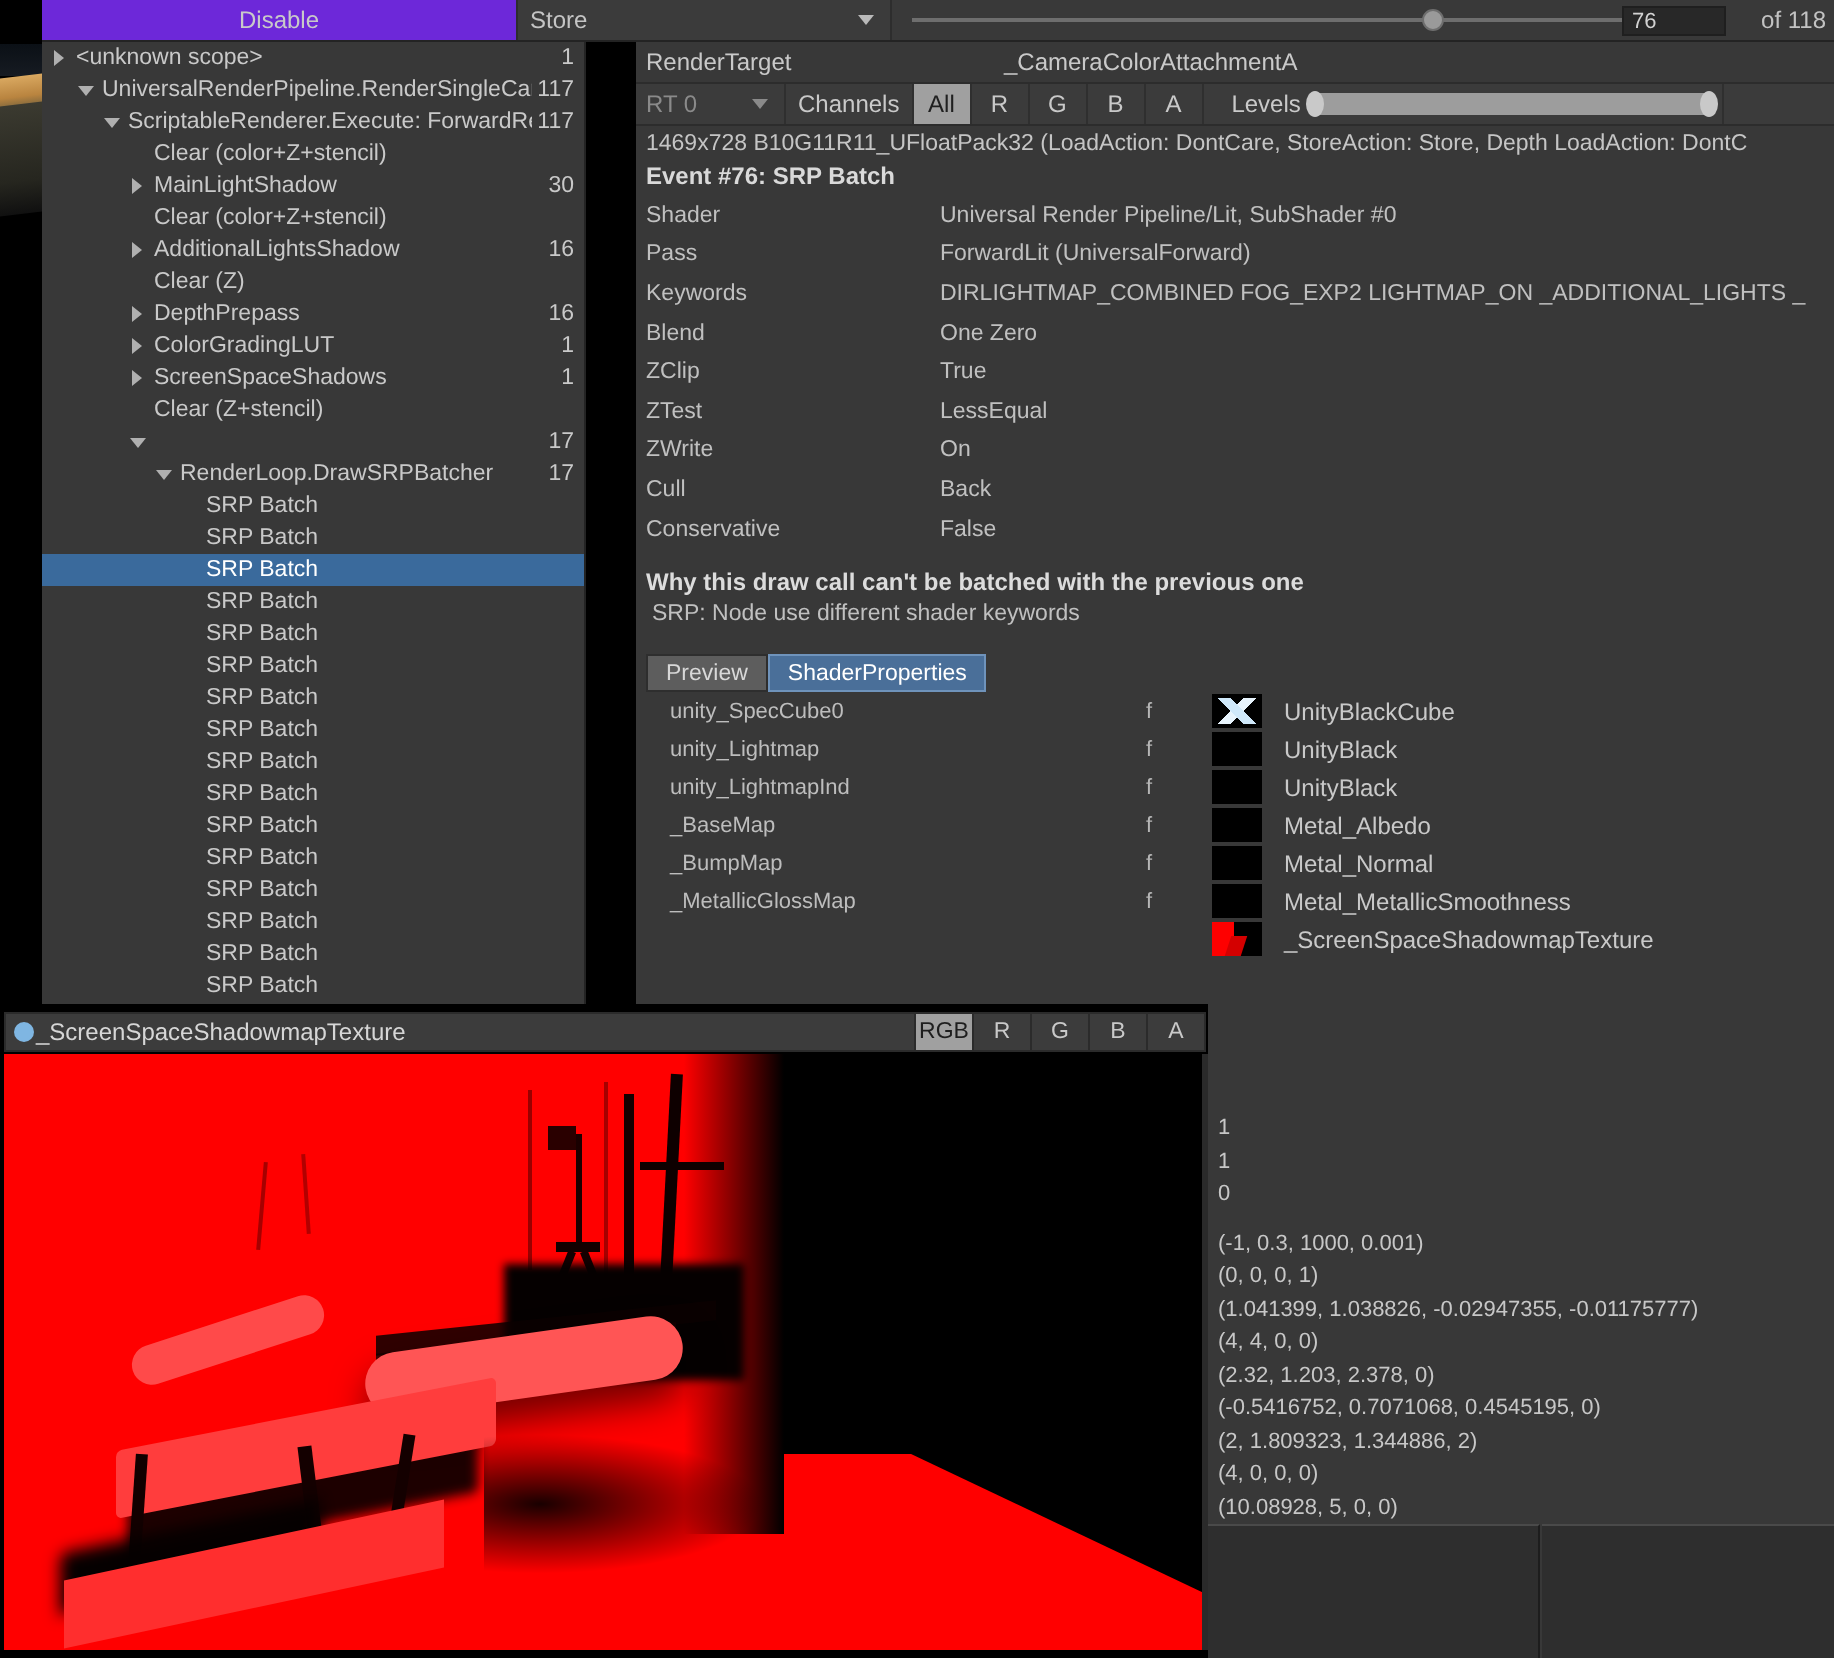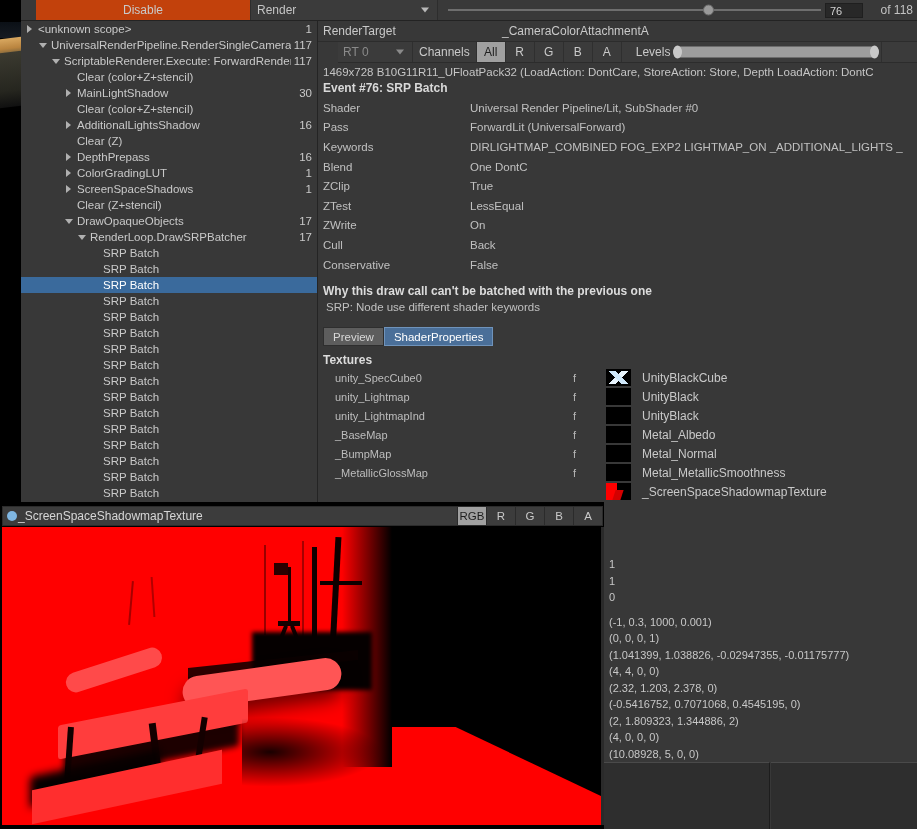--- a/index.html
+++ b/index.html
@@ -31,24 +31,23 @@
     transform: skewY(-7deg);
   }
 
   
   .toolbar {
     position:absolute; left:21px; top:0; width:896px; height:21px;
     background:#393939; border-bottom:1px solid #232323;
     display:flex; align-items:stretch;
   }
   .tb-btn {
-    width:215px; background:#c2410c; color:#c9c9c9; font-size:12px;
+    width:238px; background:#6d28d9; color:#c9c9c9; font-size:12px;
     display:flex; align-items:center; justify-content:center;
     border-right:1px solid #2d2d2d;
-    margin-left:15px;
   }
   .tb-dropdown {
     width:187px; background:#3b3b3b; color:#c4c4c4; font-size:12px;
     display:flex; align-items:center; padding-left:6px; position:relative;
     border-right:1px solid #2d2d2d;
   }
   .tb-dropdown .caret {
     position:absolute; right:8px; top:50%; transform:translateY(-50%);
     width:0;height:0;border-left:4px solid transparent;border-right:4px solid transparent;
     border-top:5px solid #b9b9b9;
@@ -59,32 +58,32 @@
   .tb-slider .track {
     position:absolute; left:10px; right:96px; top:50%; height:2px;
     background:#6e6e6e; transform:translateY(-50%);
   }
   .tb-slider .knob {
     position:absolute; left:265px; top:50%; width:11px; height:11px;
     border-radius:50%; background:#9a9a9a; transform:translateY(-50%);
     border:1px solid #6e6e6e;
   }
   .tb-field {
-    position:absolute; right:54px; top:3px; width:38px; height:15px;
+    position:absolute; right:54px; top:3px; width:52px; height:15px;
     background:#282828; border:1px solid #1f1f1f; color:#d2d2d2;
     font-size:11px; display:flex; align-items:center; padding-left:4px;
   }
   .tb-of {
     position:absolute; right:4px; top:50%; transform:translateY(-50%);
     color:#c2c2c2; font-size:12px;
   }
 
   
   .tree {
-    position:absolute; left:21px; top:21px; width:297px; height:481px;
+    position:absolute; left:21px; top:21px; width:272px; height:481px;
     background:#383838; overflow:hidden;
     border-right:1px solid #242424;
   }
   .row {
     position:relative; height:16px; line-height:16px;
     font-size:11.5px; color:#c9c9c9; white-space:nowrap;
     display:flex; align-items:center;
   }
   .row.sel { background:#3a6a9c; color:#ffffff; }
   .row .tw {
@@ -112,21 +111,20 @@
   .rt-head {
     height:21px; display:flex; align-items:center; font-size:12px;
     color:#c9c9c9; border-bottom:1px solid #2c2c2c; background:#383838;gap:34px;
   }
   .rt-head .k { width:150px; padding-left:5px; }
   .rt-head .v { color:#c9c9c9; }
 
   .chan-bar {
     height:21px; background:#3b3b3b; display:flex; align-items:stretch;
     border-bottom:1px solid #2c2c2c;
-    margin-left:20px;
   }
   .chan-bar .rt0 {
     width:75px; color:#8a8a8a; font-size:12px; display:flex; align-items:center;
     padding-left:5px; position:relative; border-right:1px solid #2f2f2f;
   }
   .chan-bar .rt0 .caret {
     position:absolute; right:8px; top:50%; transform:translateY(-50%);
     width:0;height:0;border-left:4px solid transparent;border-right:4px solid transparent;
     border-top:5px solid #8a8a8a;
   }
@@ -327,21 +325,21 @@
 
   <div class="scene-sliver">
     <div class="sky"></div>
     <div class="horizon"></div>
     <div class="ground"></div>
   </div>
 
   <div class="toolbar">
     <div class="tb-btn">Disable</div>
     <div class="tb-dropdown">
-      <span>Render</span>
+      <span>Store</span>
       <span class="caret"></span>
     </div>
     <div class="tb-slider">
       <div class="track"></div>
       <div class="knob"></div>
       <div class="tb-field">76</div>
       <div class="tb-of">of 118</div>
     </div>
   </div>
 
@@ -415,21 +413,20 @@
         <span class="cnt">1</span>
       </div>
       <div class="row">
         <span class="lbl" style="left: 56px; right: 26px;">Clear (Z+stencil)</span>
         <span class="cnt"></span>
       </div>
       <div class="row">
         <span class="tw open" style="left: 42px;">
           <i></i>
         </span>
-        <span class="lbl" style="left: 56px; right: 26px;">DrawOpaqueObjects</span>
         <span class="cnt">17</span>
       </div>
       <div class="row">
         <span class="tw open" style="left: 55px;">
           <i></i>
         </span>
         <span class="lbl" style="left: 69px; right: 26px;">RenderLoop.DrawSRPBatcher</span>
         <span class="cnt">17</span>
       </div>
       <div class="row">
@@ -538,21 +535,21 @@
         <div class="prop">
           <div class="k">Pass</div>
           <div class="v">ForwardLit (UniversalForward)</div>
         </div>
         <div class="prop">
           <div class="k">Keywords</div>
           <div class="v">DIRLIGHTMAP_COMBINED FOG_EXP2 LIGHTMAP_ON _ADDITIONAL_LIGHTS _</div>
         </div>
         <div class="prop">
           <div class="k">Blend</div>
-          <div class="v">One DontC</div>
+          <div class="v">One Zero</div>
         </div>
         <div class="prop">
           <div class="k">ZClip</div>
           <div class="v">True</div>
         </div>
         <div class="prop">
           <div class="k">ZTest</div>
           <div class="v">LessEqual</div>
         </div>
         <div class="prop">
@@ -570,21 +567,20 @@
       </div>
 
     <div class="why">Why this draw call can't be batched with the previous one</div>
     <div class="whyreason">SRP: Node use different shader keywords</div>
 
     <div class="tabs" id="tabs">
         <div class="tab">Preview</div>
         <div class="tab active">ShaderProperties</div>
       </div>
 
-    <div class="sec-title">Textures</div>
     <div id="textures">
         <div class="texrow">
           <div class="tk">unity_SpecCube0</div>
           <div class="tf">f</div>
           <div class="swatch sw-cube"></div>
           <div class="tn">UnityBlackCube</div>
         </div>
         <div class="texrow">
           <div class="tk">unity_Lightmap</div>
           <div class="tf">f</div>

